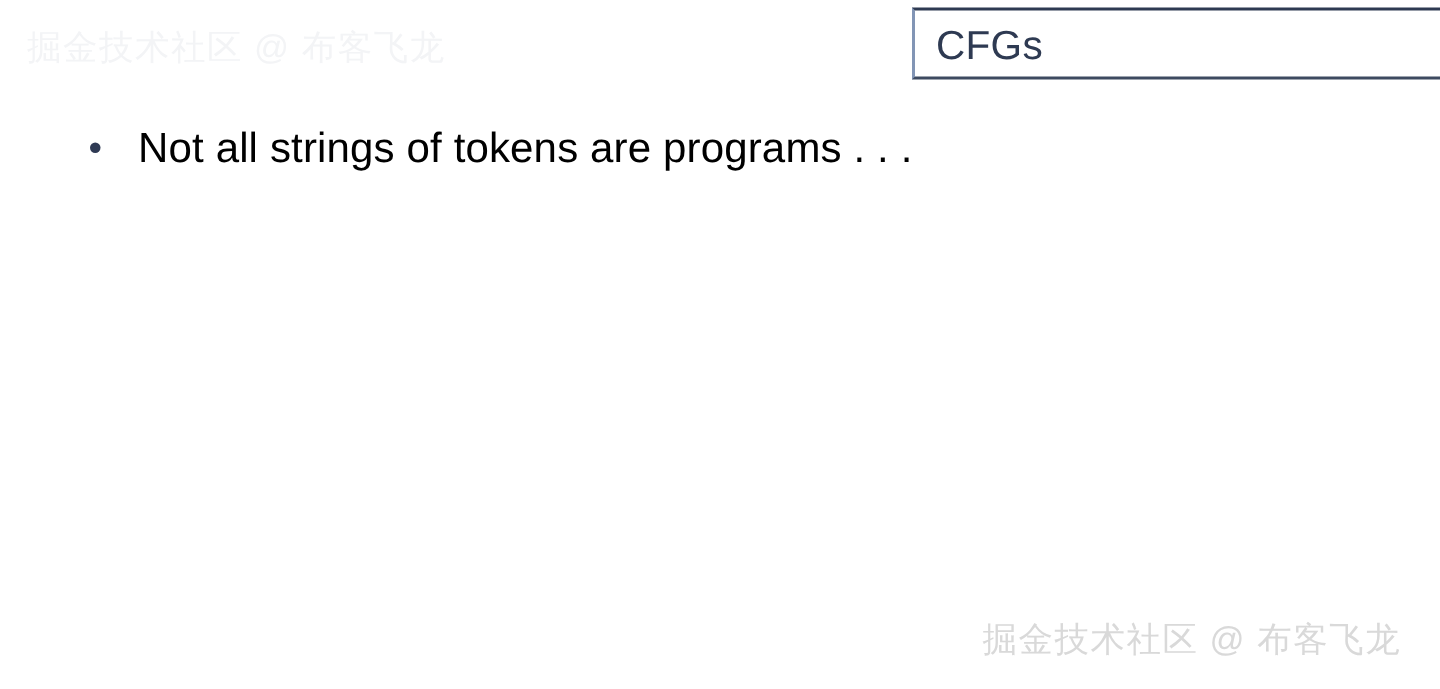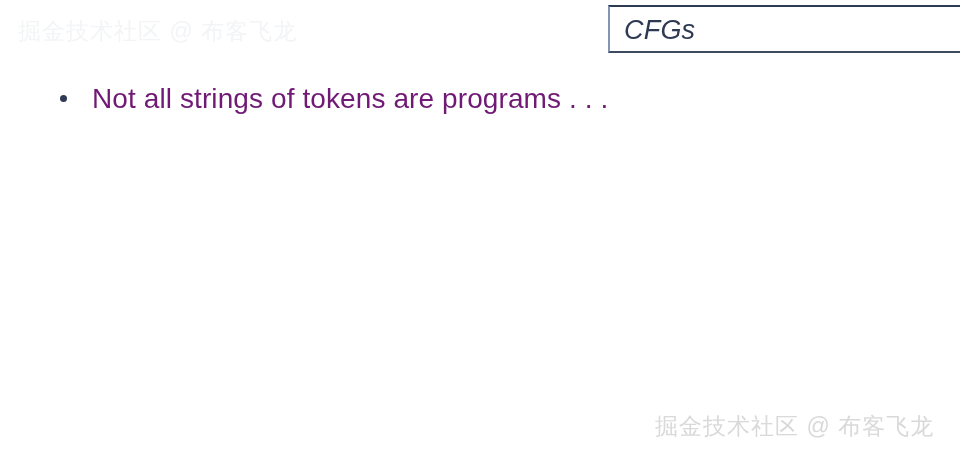--- a/index.html
+++ b/index.html
@@ -35,21 +35,20 @@
   }
   .title-text {
     position: absolute;
     left: 14px;
     top: 6px;
     font-size: 27px;
     line-height: 34px;
     color: #2e3a52;
     letter-spacing: 0.2px;
     white-space: nowrap;
-    font-style: italic;
   }
 
   
   .body {
     position: absolute;
     left: 55px;
     top: 78px;
     width: 870px;
   }
   .bullet-row {
@@ -64,21 +63,21 @@
     width: 7px;
     height: 7px;
     border-radius: 50%;
     background: #2f3a54;
   }
   .bullet-text {
     display: block;
     margin-left: 37px;
     font-size: 28px;
     line-height: 41px;
-    color: #701a75;
+    color: #000000;
     letter-spacing: 0.1px;
   }
 
   
   .wm-top {
     position: absolute;
     left: 18px;
     top: 16px;
     font-size: 23px;
     line-height: 30px;

